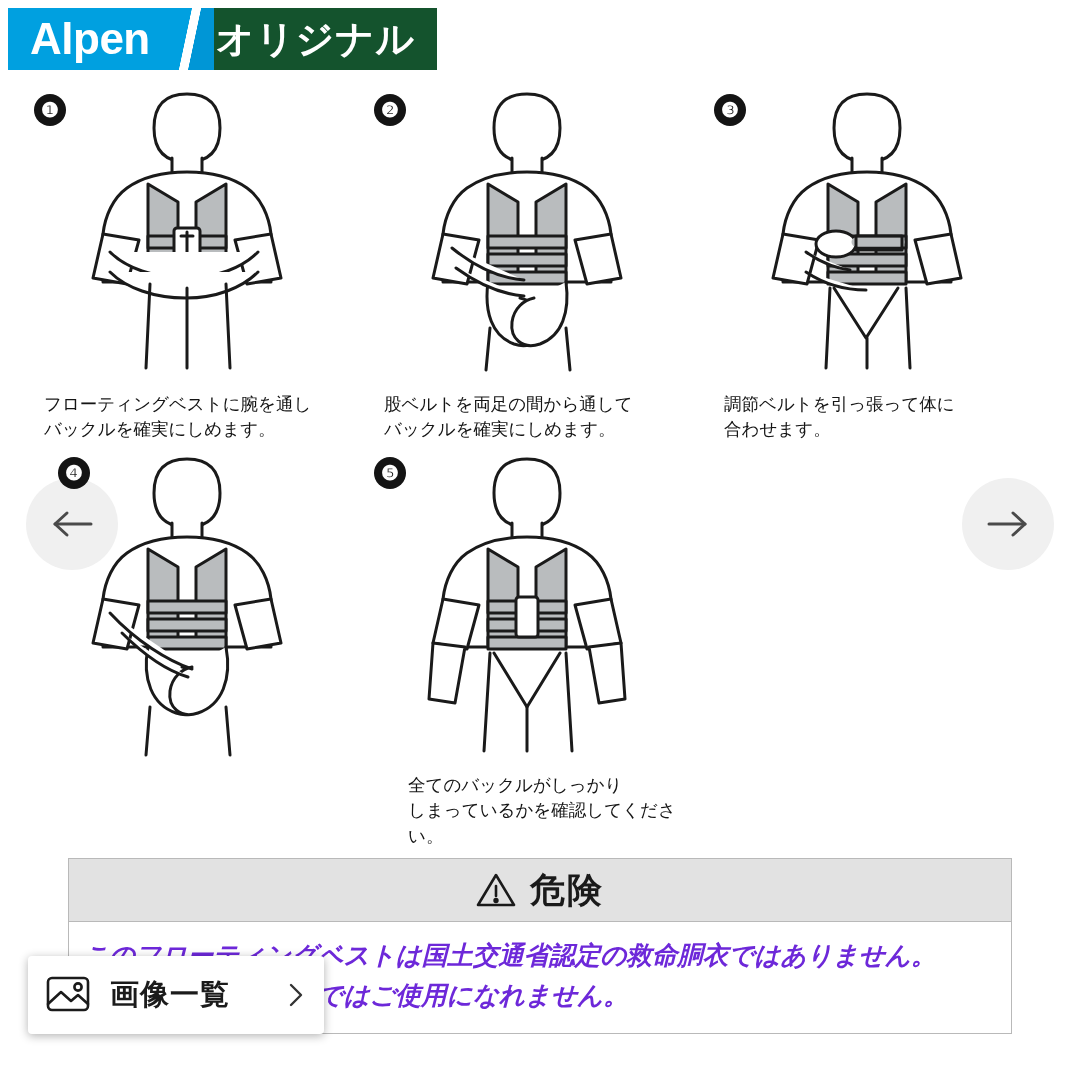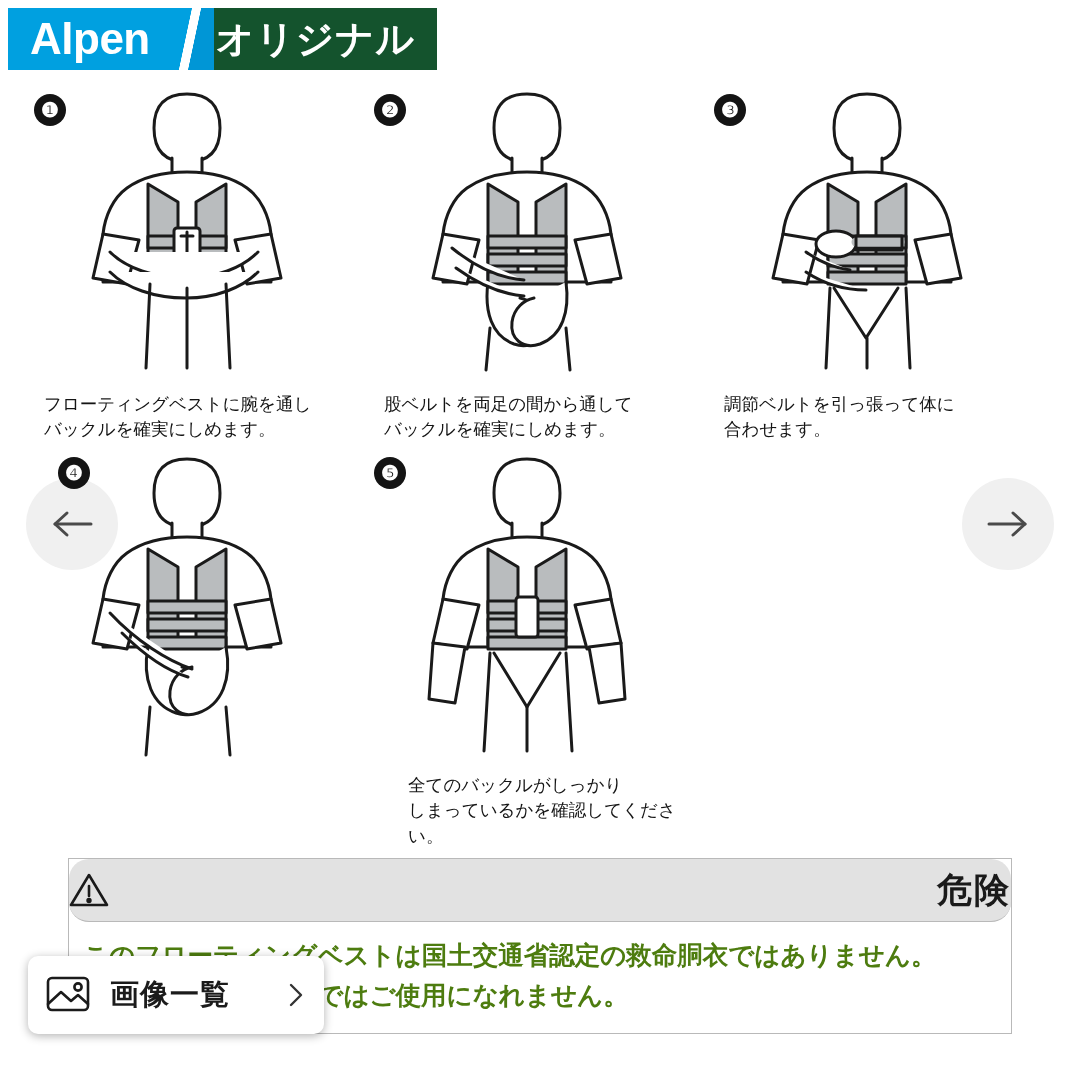--- a/index.html
+++ b/index.html
@@ -132,53 +132,53 @@
     border: 1px solid #b9b9b9;
     background: #ffffff;
     box-sizing: border-box;
   }
   .danger-head {
     background: #e2e2e2;
     border-bottom: 1px solid #b9b9b9;
     height: 62px;
     display: flex;
     align-items: center;
-    justify-content: space-between;
+    justify-content: center;
     gap: 14px;
-    border-radius: 20px;
   }
   .danger-head .tri {
     display: block;
   }
   .danger-title {
     font-size: 35px;
     font-weight: bold;
     color: #1a1a1a;
     letter-spacing: 2px;
   }
   .danger-body {
     padding: 14px 14px 18px 14px;
   }
   .danger-line {
     font-size: 25.5px;
     font-weight: bold;
-    color: #4d7c0f;
+    color: #6d28d9;
     line-height: 1.55;
     white-space: nowrap;
+    font-style: italic;
   }
 
   
   .imglist {
     position: absolute;
     left: 28px;
     top: 956px;
     width: 296px;
     height: 78px;
     background: #ffffff;
-    border-radius: 10px;
+    border-radius: 4px;
     box-shadow: 0 2px 10px rgba(0,0,0,0.30);
     display: flex;
     align-items: center;
     padding: 0 18px;
     box-sizing: border-box;
     gap: 16px;
   }
   .imglist-label {
     font-size: 29px;
     font-weight: bold;

